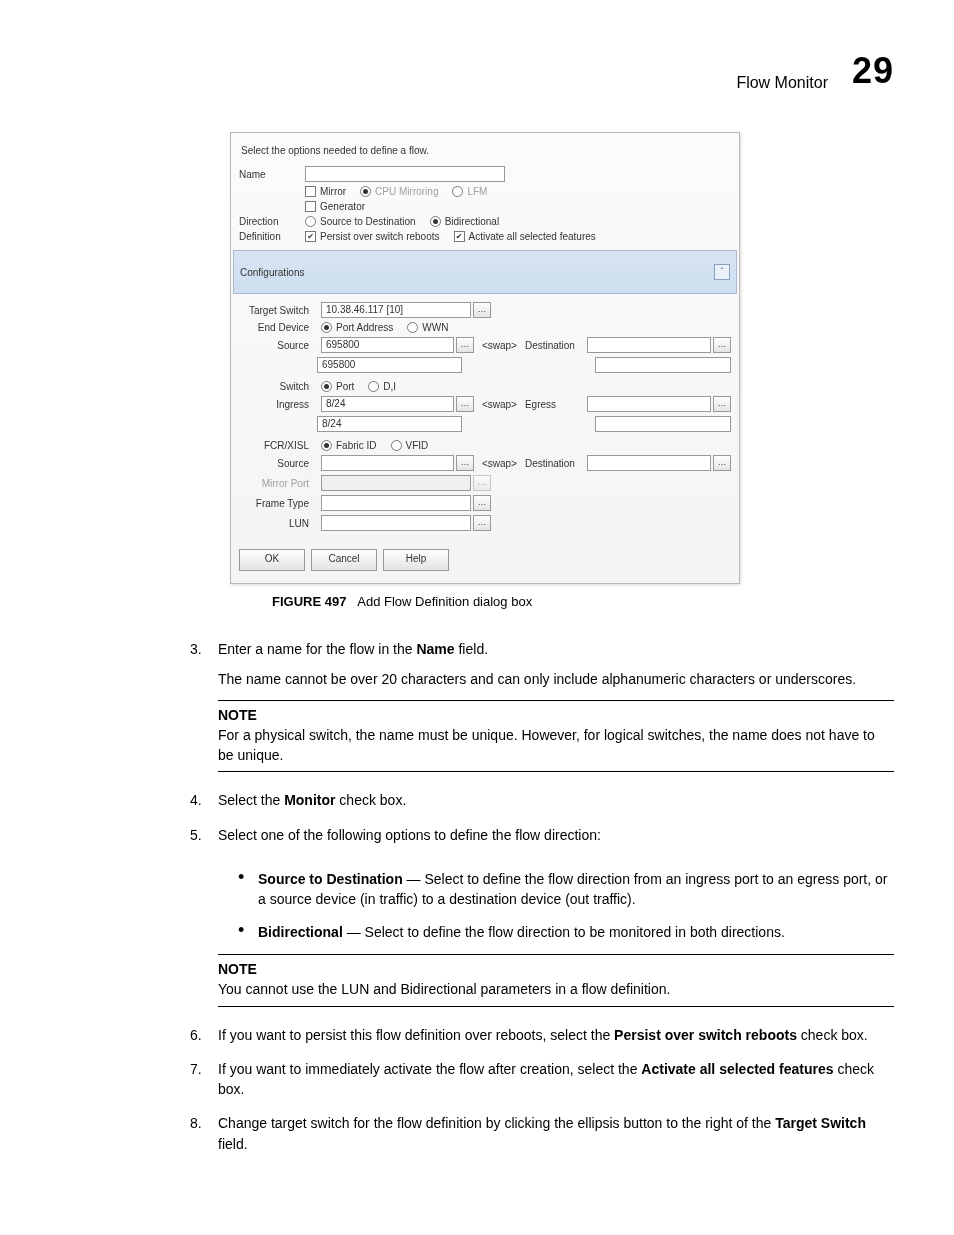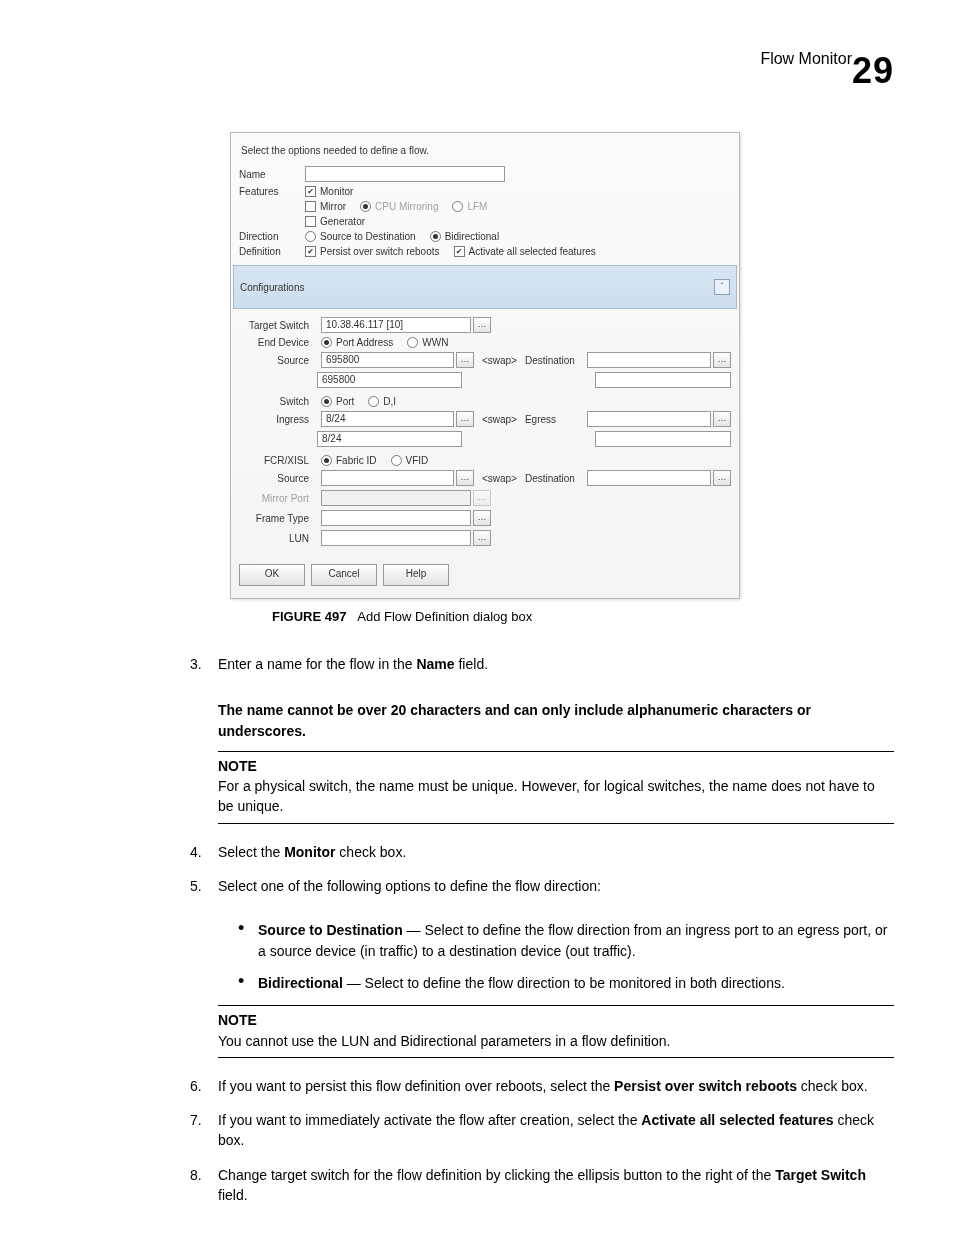--- a/index.html
+++ b/index.html
@@ -12,21 +12,22 @@
   }
   .page {
     width: 954px;
     padding: 50px 60px 60px 60px;
     box-sizing: border-box;
     position: relative;
   }
   .header {
     display: flex;
     justify-content: flex-end;
-    align-items: flex-start;
+    align-items: flex-end;
+    gap: 24px;
     margin-bottom: 40px;
   }
   .header .title {
     font-size: 16px;
   }
   .header .num {
     font-size: 36px;
     font-weight: bold;
     letter-spacing: 1px;
   }
@@ -174,21 +175,21 @@
   ol.steps > li {
     margin-bottom: 14px;
     position: relative;
     padding-left: 28px;
     counter-reset: none;
   }
   ol.steps > li .num-lbl {
     position: absolute;
     left: 0;
   }
-  .p-after { margin-top: 26px; margin-bottom: 10px; font-weight: bold; }
+  .p-after { margin-top: 10px; margin-bottom: 10px; }
 
   .note {
     border-top: 1px solid #000;
     border-bottom: 1px solid #000;
     padding: 4px 0 6px 0;
     margin: 8px 0 18px 0;
   }
   .note .note-head {
     font-weight: bold;
     font-size: 14px;
@@ -225,27 +226,20 @@
   <div class="shot-wrap">
 
     <div class="shot">
       <div class="intro">Select the options needed to define a flow.</div>
 
       <div class="row">
         <div class="lbl">Name</div>
         <div class="inp w-name"></div>
       </div>
 
-      <div class="row">
-        <div class="lbl">Features</div>
-        <span class="opt">
-            <span class="chk sel"></span>
-            <span>Monitor</span>
-          </span>
-      </div>
       <div class="row indent">
         <span class="opt">
             <span class="chk"></span>
             <span>Mirror</span>
           </span>
         <span class="opt muted">
             <span class="rad sel"></span>
             <span>CPU Mirroring</span>
           </span>
         <span class="opt muted">

